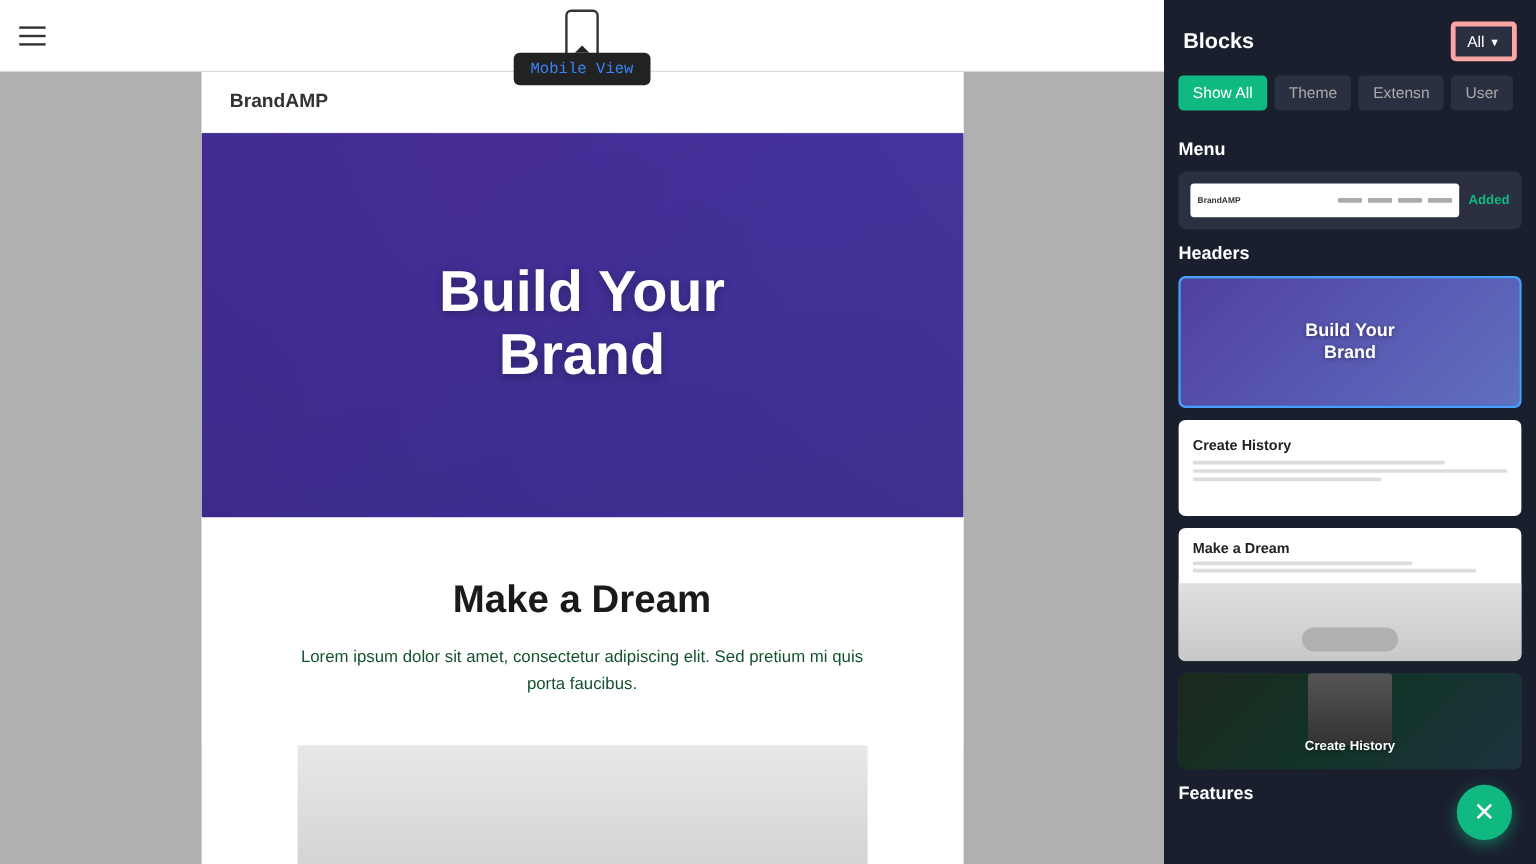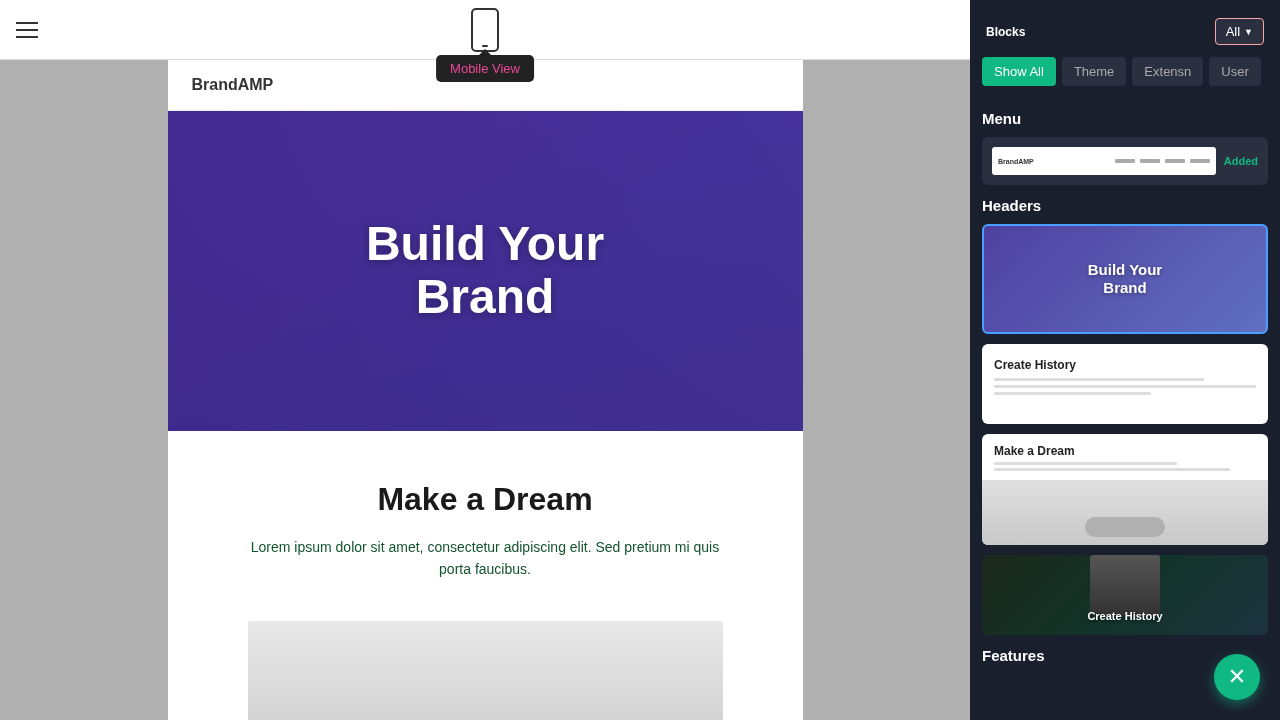--- a/index.html
+++ b/index.html
@@ -56,30 +56,31 @@
     .phone-icon::after {
       content: '';
       display: block;
       width: 6px;
       height: 2px;
       background: #333;
       border-radius: 1px;
     }
     .mobile-tooltip {
       position: absolute;
-      top: 55px;
+      top: 44px;
       left: 50%;
       transform: translateX(-50%);
       background: #222;
-      color: #ec4899;
+      color: #3b82f6;
       font-size: 13px;
       padding: 6px 14px;
       border-radius: 5px;
       white-space: nowrap;
       z-index: 100;
+      font-family: Liberation Mono, monospace;
     }
     .mobile-tooltip::before {
       content: '';
       position: absolute;
       top: -6px;
       left: 50%;
       transform: translateX(-50%);
       border-left: 6px solid transparent;
       border-right: 6px solid transparent;
       border-bottom: 6px solid #222;
@@ -191,27 +192,27 @@
     }
 
     .panel-header {
       padding: 18px 16px 12px;
       display: flex;
       align-items: center;
       justify-content: space-between;
     }
     .panel-title {
       color: #fff;
-      font-size: 12px;
+      font-size: 18px;
       font-weight: 600;
     }
     .all-dropdown {
       background: #2a3040;
       color: #fff;
-      border: 1px solid #fca5a5;
+      border: 4px solid #fca5a5;
       border-radius: 4px;
       padding: 5px 10px;
       font-size: 13px;
       cursor: pointer;
       display: flex;
       align-items: center;
       gap: 4px;
     }
     .all-dropdown::after {
       content: '▼';

